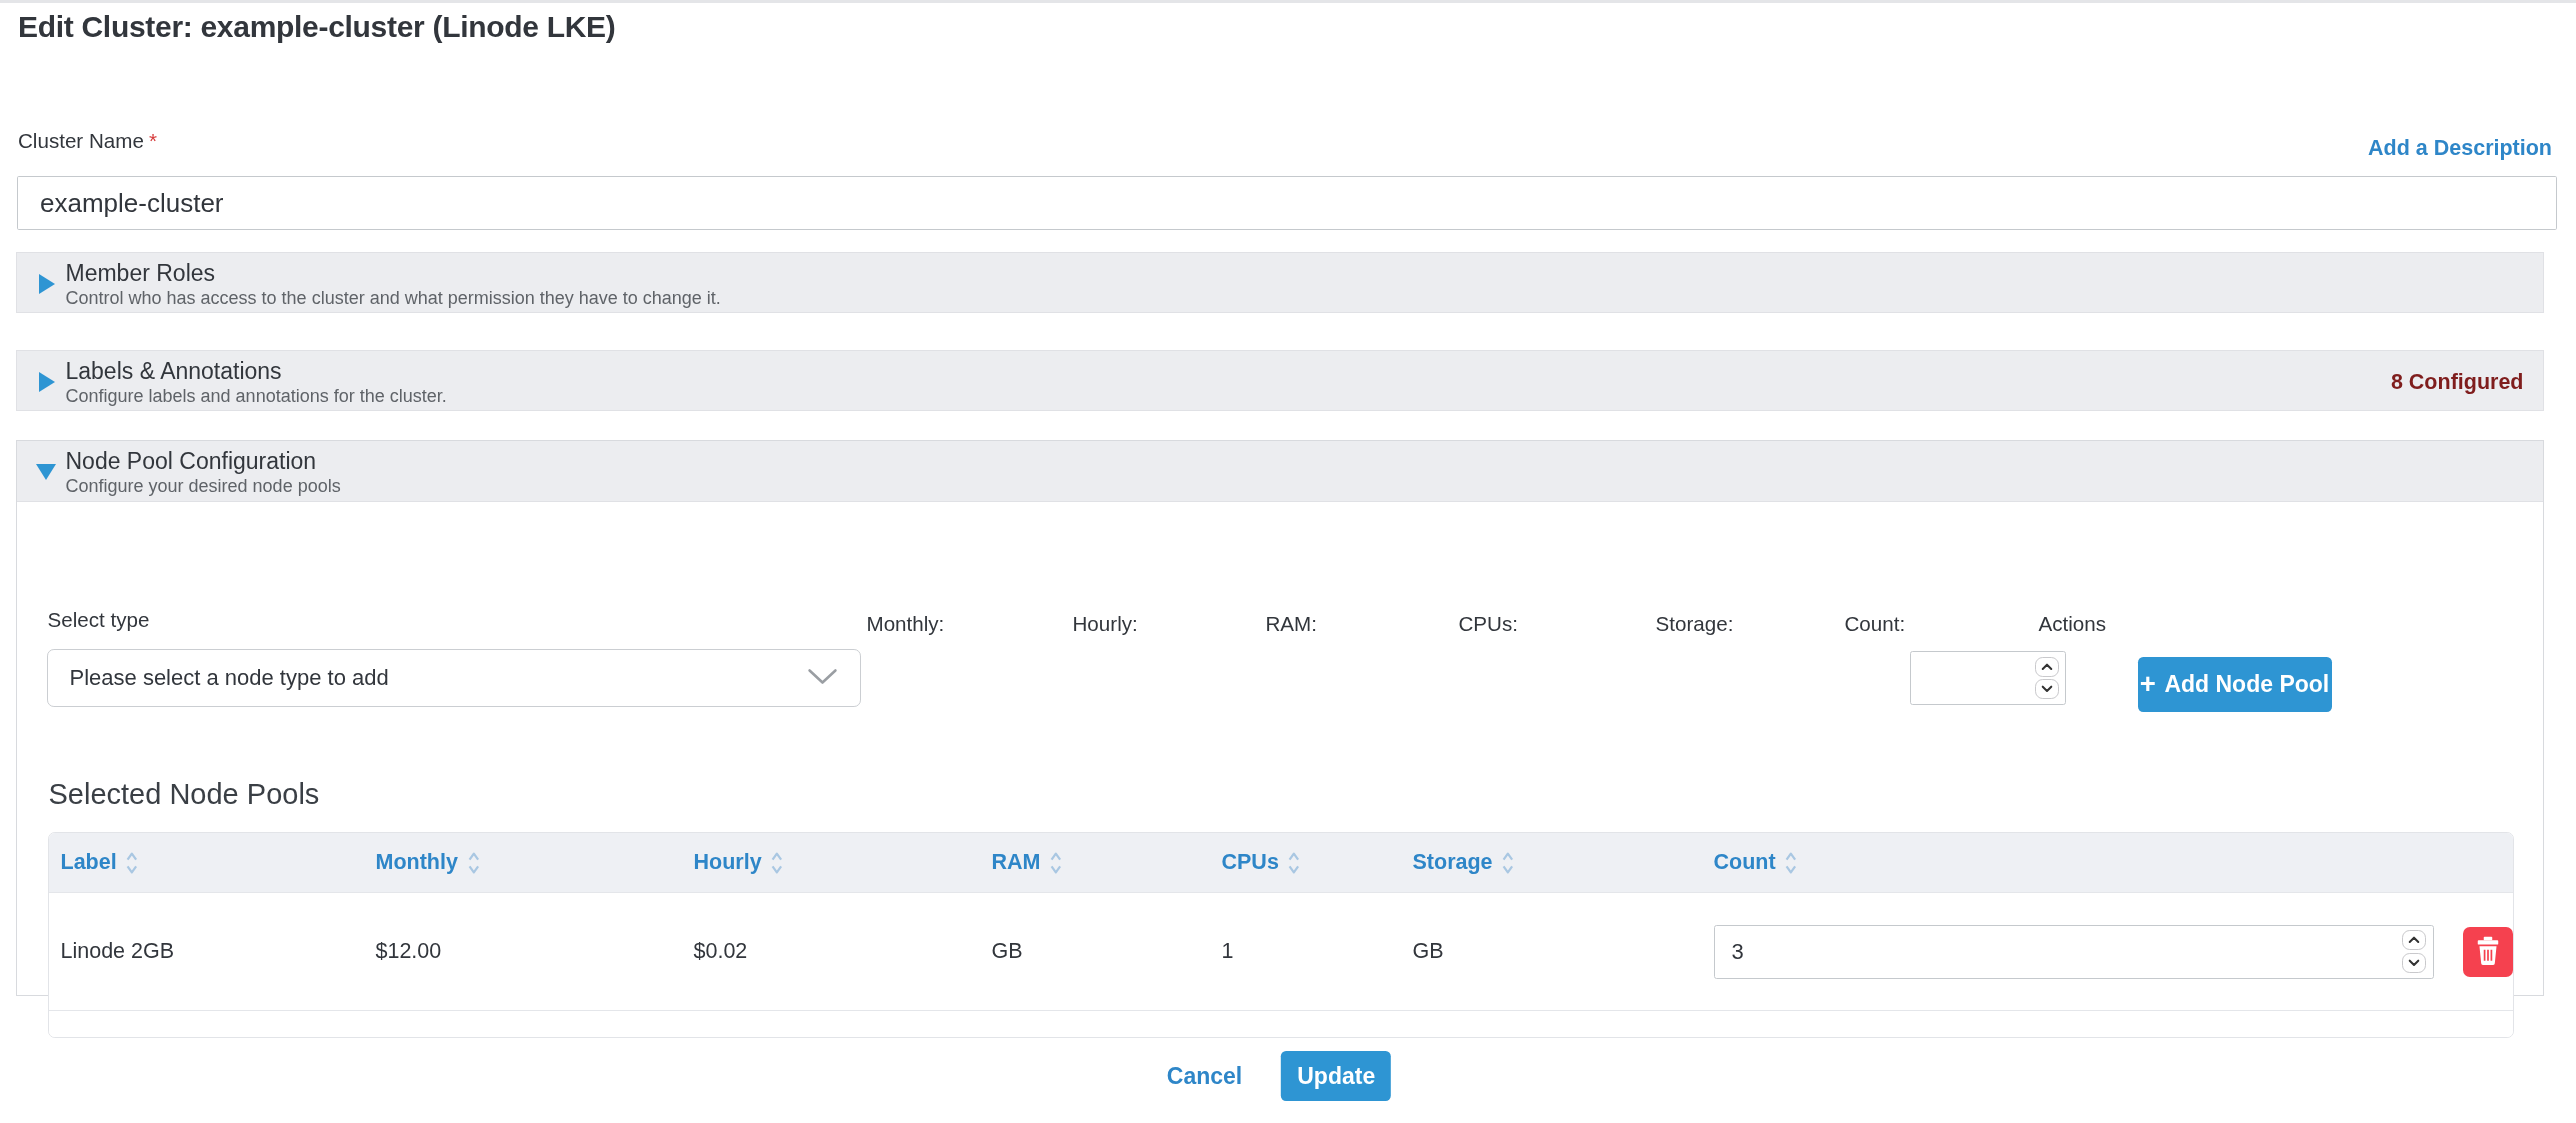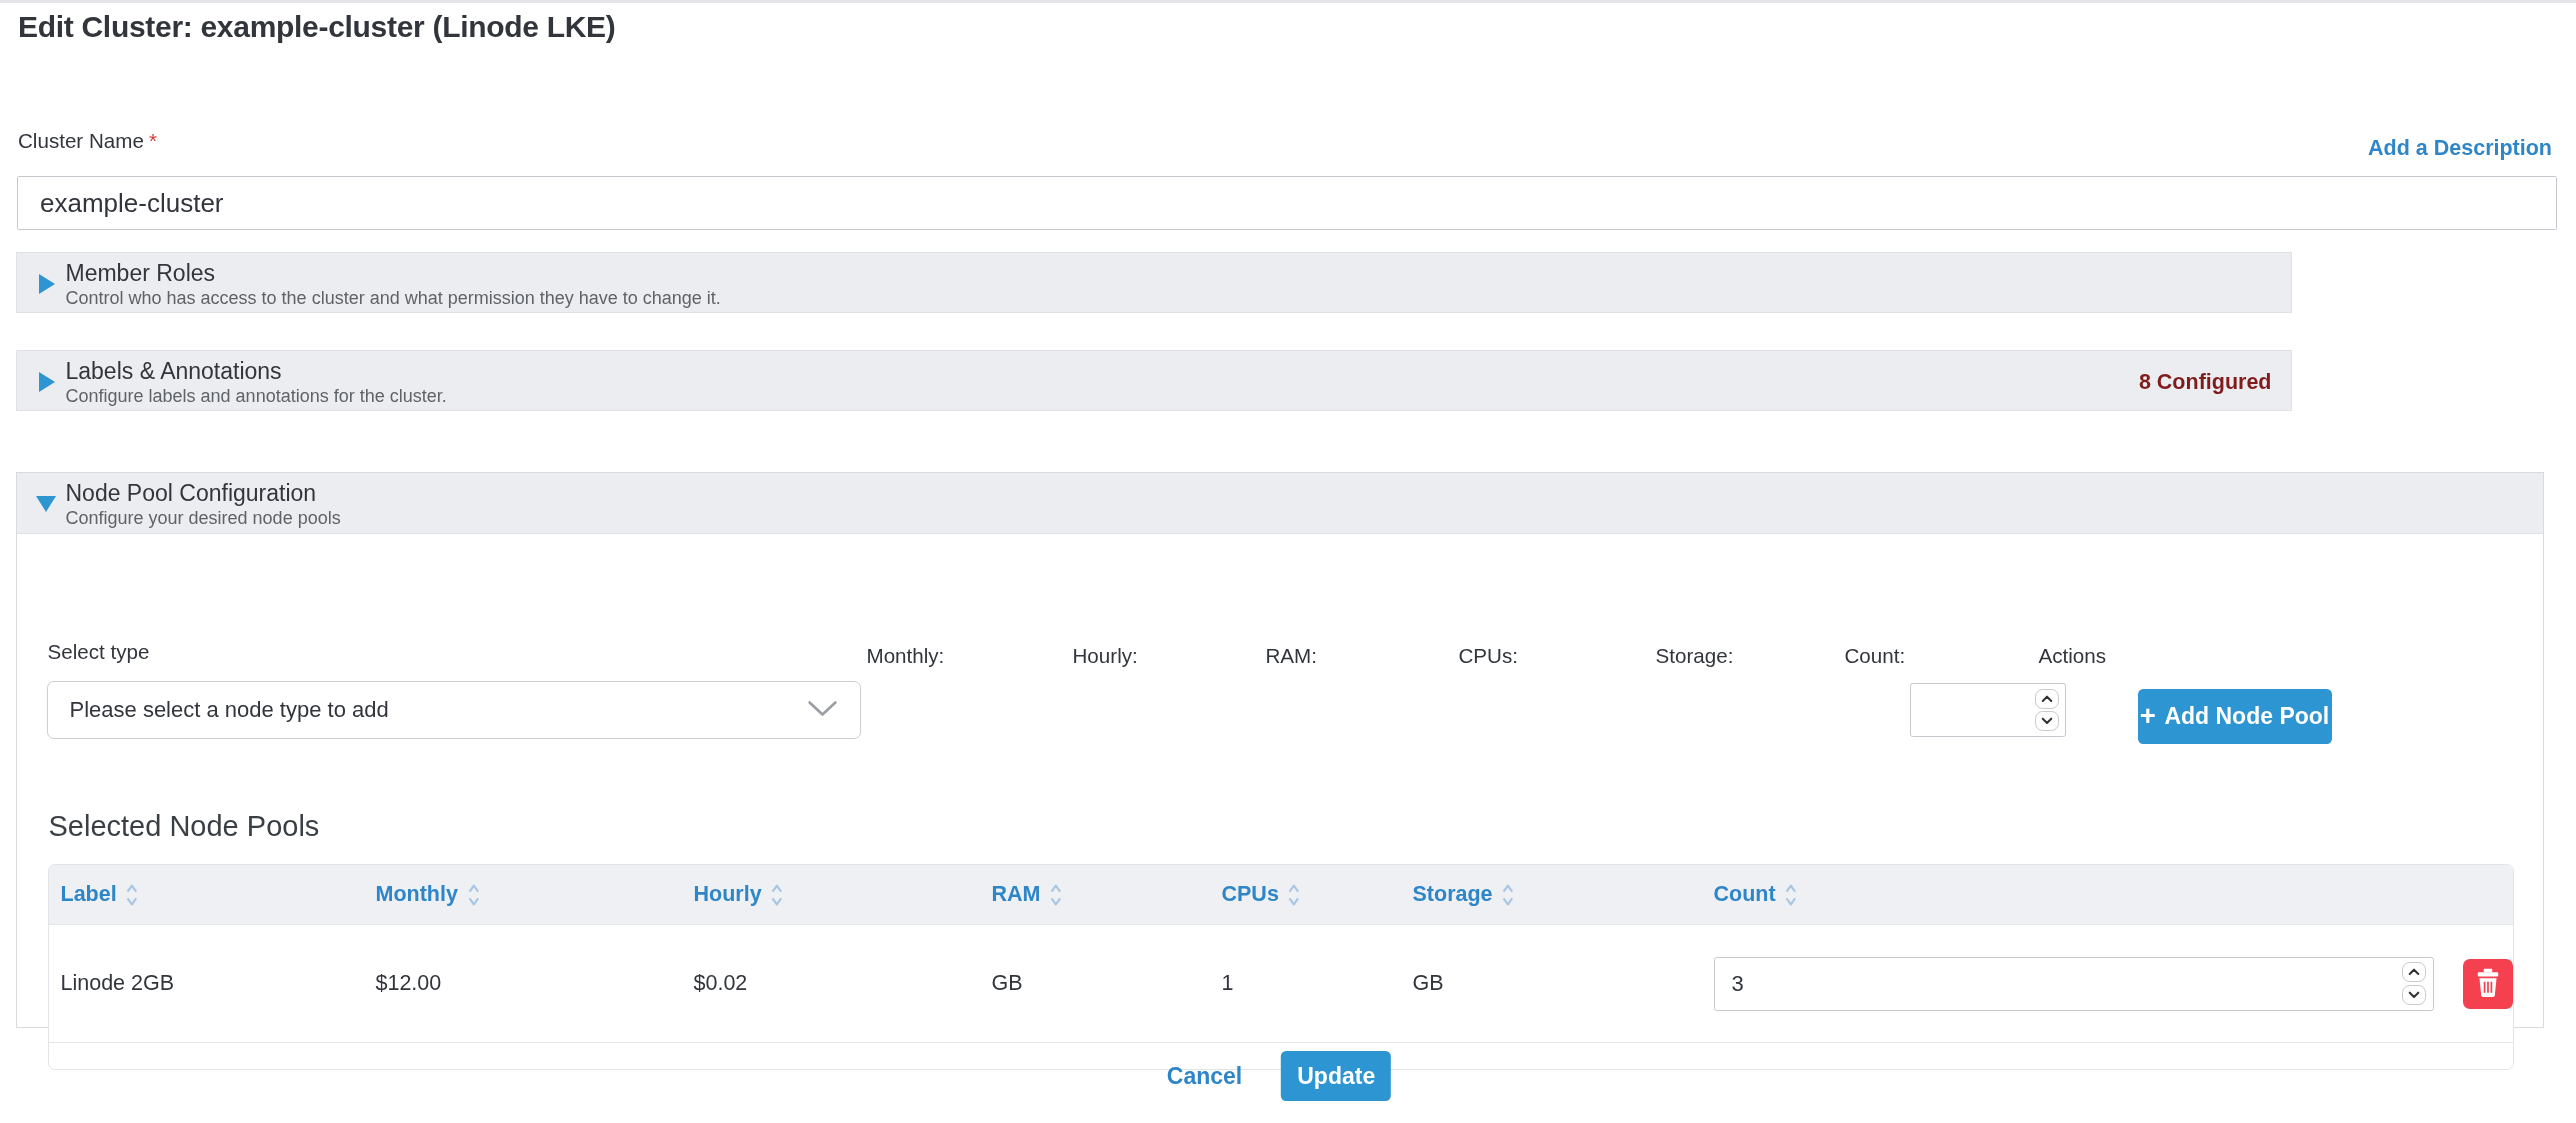--- a/index.html
+++ b/index.html
@@ -26,21 +26,21 @@
   }
 
   .name-input {
     position: absolute; left: 17px; top: 176px; width: 2540px; height: 54px;
     border: 1.7px solid #c5c9cd; border-radius: 1.7px; background: #fff;
     padding: 0 22px; font-size: 26px; color: #32363c;
     font-family: "Liberation Sans", sans-serif; outline: none;
   }
 
   .accordion {
-    position: absolute; left: 15.5px; width: 2276px; height: 61px;
+    position: absolute; left: 15.5px; width: 2528px; height: 61px;
     background: #ecedf0; border: 0.9px solid #e0e1e5;
     cursor: pointer;
   }
   .acc-member { top: 252px; }
   .acc-labels { top: 350px; }
   .tri-right {
     position: absolute; left: 22px; top: 20.6px; width: 0; height: 0;
     border-left: 16.3px solid #2e95d3; border-top: 10.3px solid transparent; border-bottom: 10.3px solid transparent;
   }
   .tri-down {
@@ -49,21 +49,21 @@
   }
   .acc-title { position: absolute; left: 49px; top: 6.9px; font-size: 23px; color: #32363c; }
   .acc-sub   { position: absolute; left: 49px; top: 35px; font-size: 18px; color: #5f6368; }
   .acc-badge {
     position: absolute; right: 19px; top: 19px;
     font-size: 21.5px; font-weight: 600; color: #7f1d1d;
   }
 
   .panel {
     position: absolute; left: 15.5px; top: 440px; width: 2528px; height: 556px;
-    background: #fff; border: 0.9px solid #d8dade; margin-top: 32px;
+    background: #fff; border: 0.9px solid #d8dade;
   }
   .panel-header { position: relative; width: 100%; height: 61px; background: #ecedf0; border-bottom: 0.9px solid #e0e1e5; cursor: pointer; }
 
   .panel-body { position: relative; width: 100%; height: 495px; }
 
   .select-label { position: absolute; left: 31px; top: 106px; font-size: 20.6px; color: #32363c; }
   .select-box {
     position: absolute; left: 30px; top: 147px; width: 814px; height: 58px;
     border: 1.7px solid #cbced2; border-radius: 6.9px; background: #fff;
     display: flex; align-items: center; justify-content: space-between;

